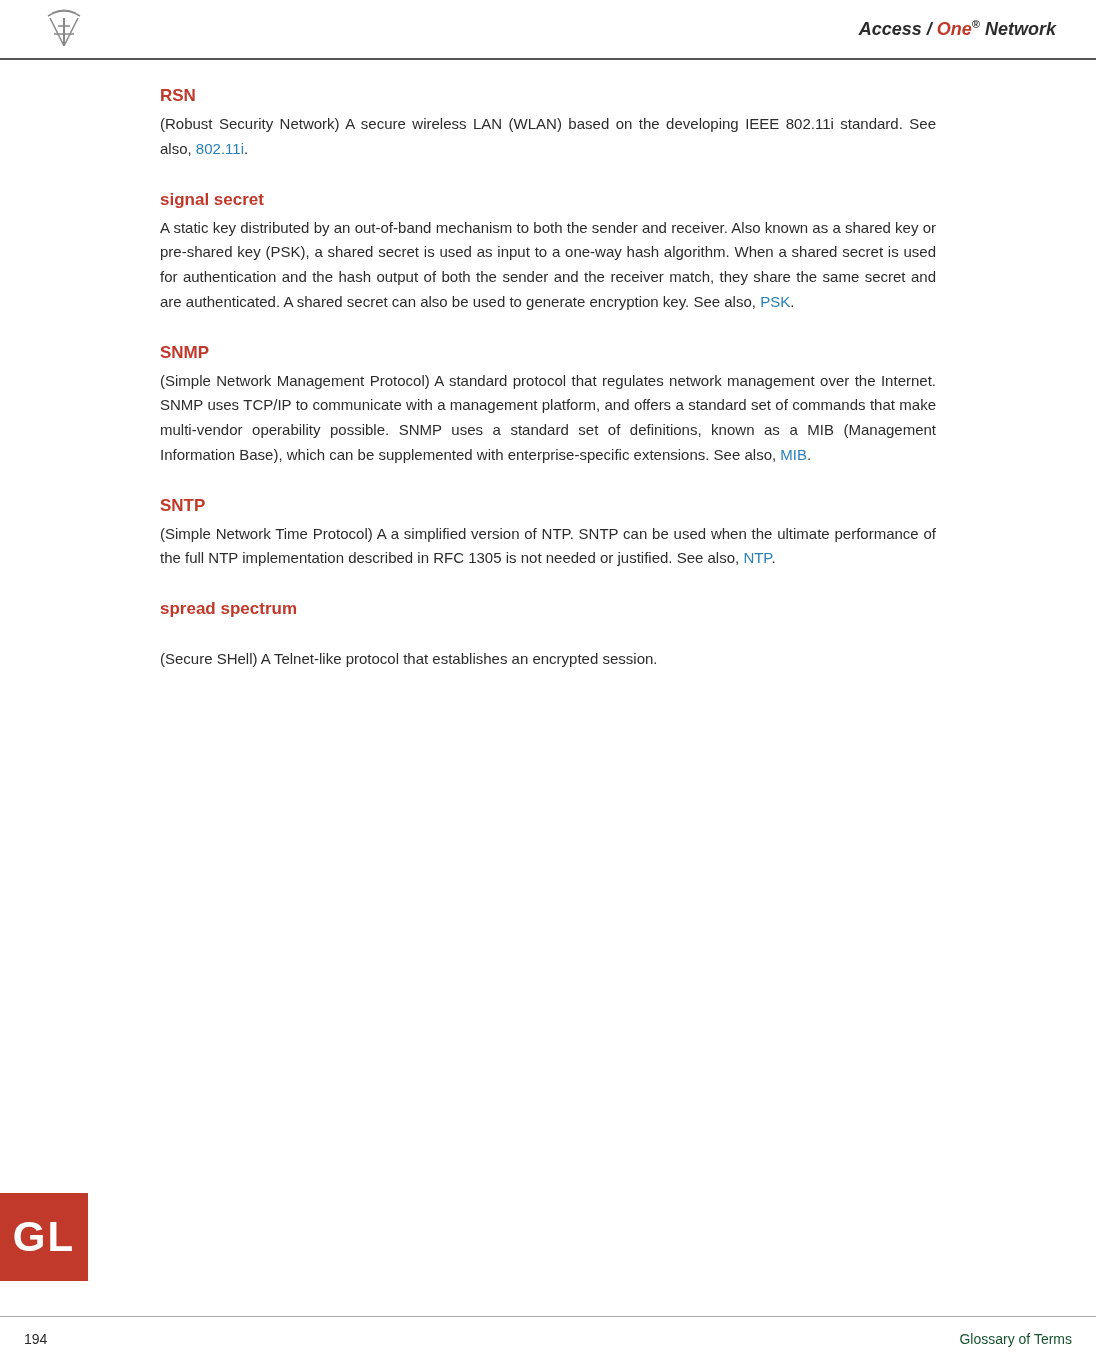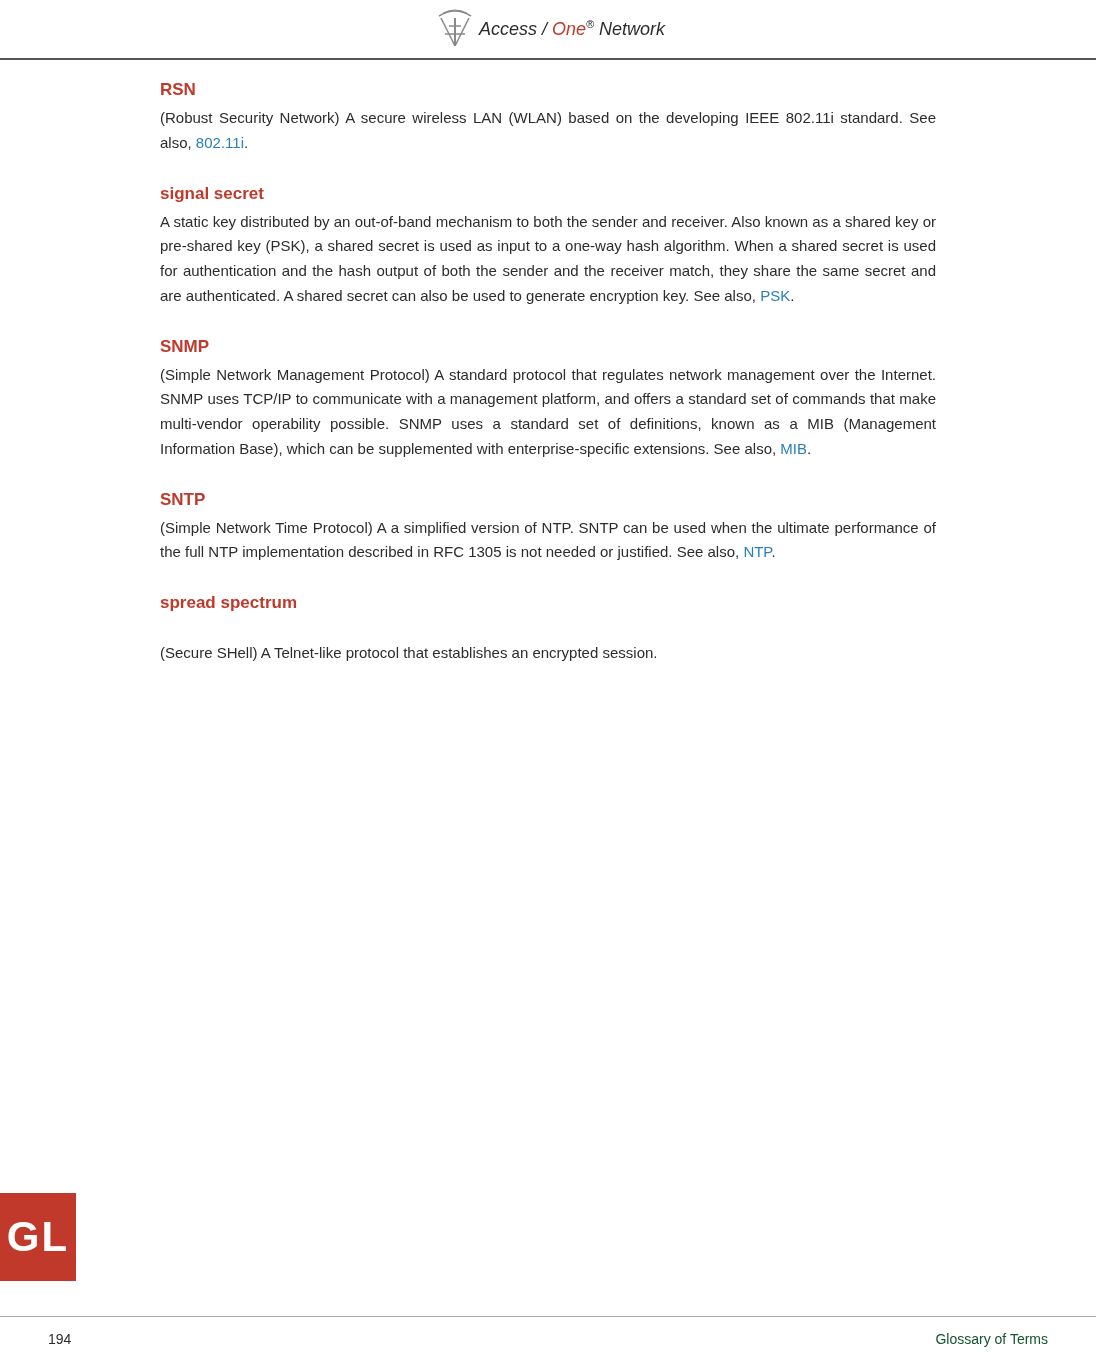--- a/index.html
+++ b/index.html
@@ -9,25 +9,26 @@
       background: #ffffff;
       color: #2c2c2c;
       width: 1096px;
       min-height: 1361px;
       position: relative;
     }
 
     
     .header {
       display: flex;
-      justify-content: center;
+      justify-content: space-between;
       align-items: center;
       padding: 8px 40px 8px 40px;
       border-bottom: 2px solid #555;
-      margin-bottom: 0;
+      margin-bottom: 6px;
+      font-weight: bold;
     }
 
     .header-title {
       font-family: Arial, sans-serif;
       font-size: 18px;
       color: #2c2c2c;
       font-style: italic;
     }
 
     .header-title .brand {
@@ -68,21 +69,21 @@
     .link {
       color: #2980b9;
       text-decoration: none;
     }
 
     
     .gl-badge {
       position: absolute;
       bottom: 80px;
       left: 0;
-      width: 76px;
+      width: 88px;
       height: 88px;
       background-color: #c0392b;
       display: flex;
       align-items: center;
       justify-content: center;
     }
 
     .gl-badge-text {
       font-family: Arial, sans-serif;
       font-size: 42px;
@@ -91,21 +92,21 @@
       letter-spacing: 2px;
     }
 
     
     .footer {
       position: absolute;
       bottom: 0;
       left: 0;
       right: 0;
       border-top: 1px solid #aaa;
-      padding: 14px 48px;
+      padding: 14px 24px;
       display: flex;
       justify-content: space-between;
       align-items: flex-start;
     }
 
     .footer-page {
       font-family: Arial, sans-serif;
       font-size: 14px;
       color: #2c2c2c;
     }

